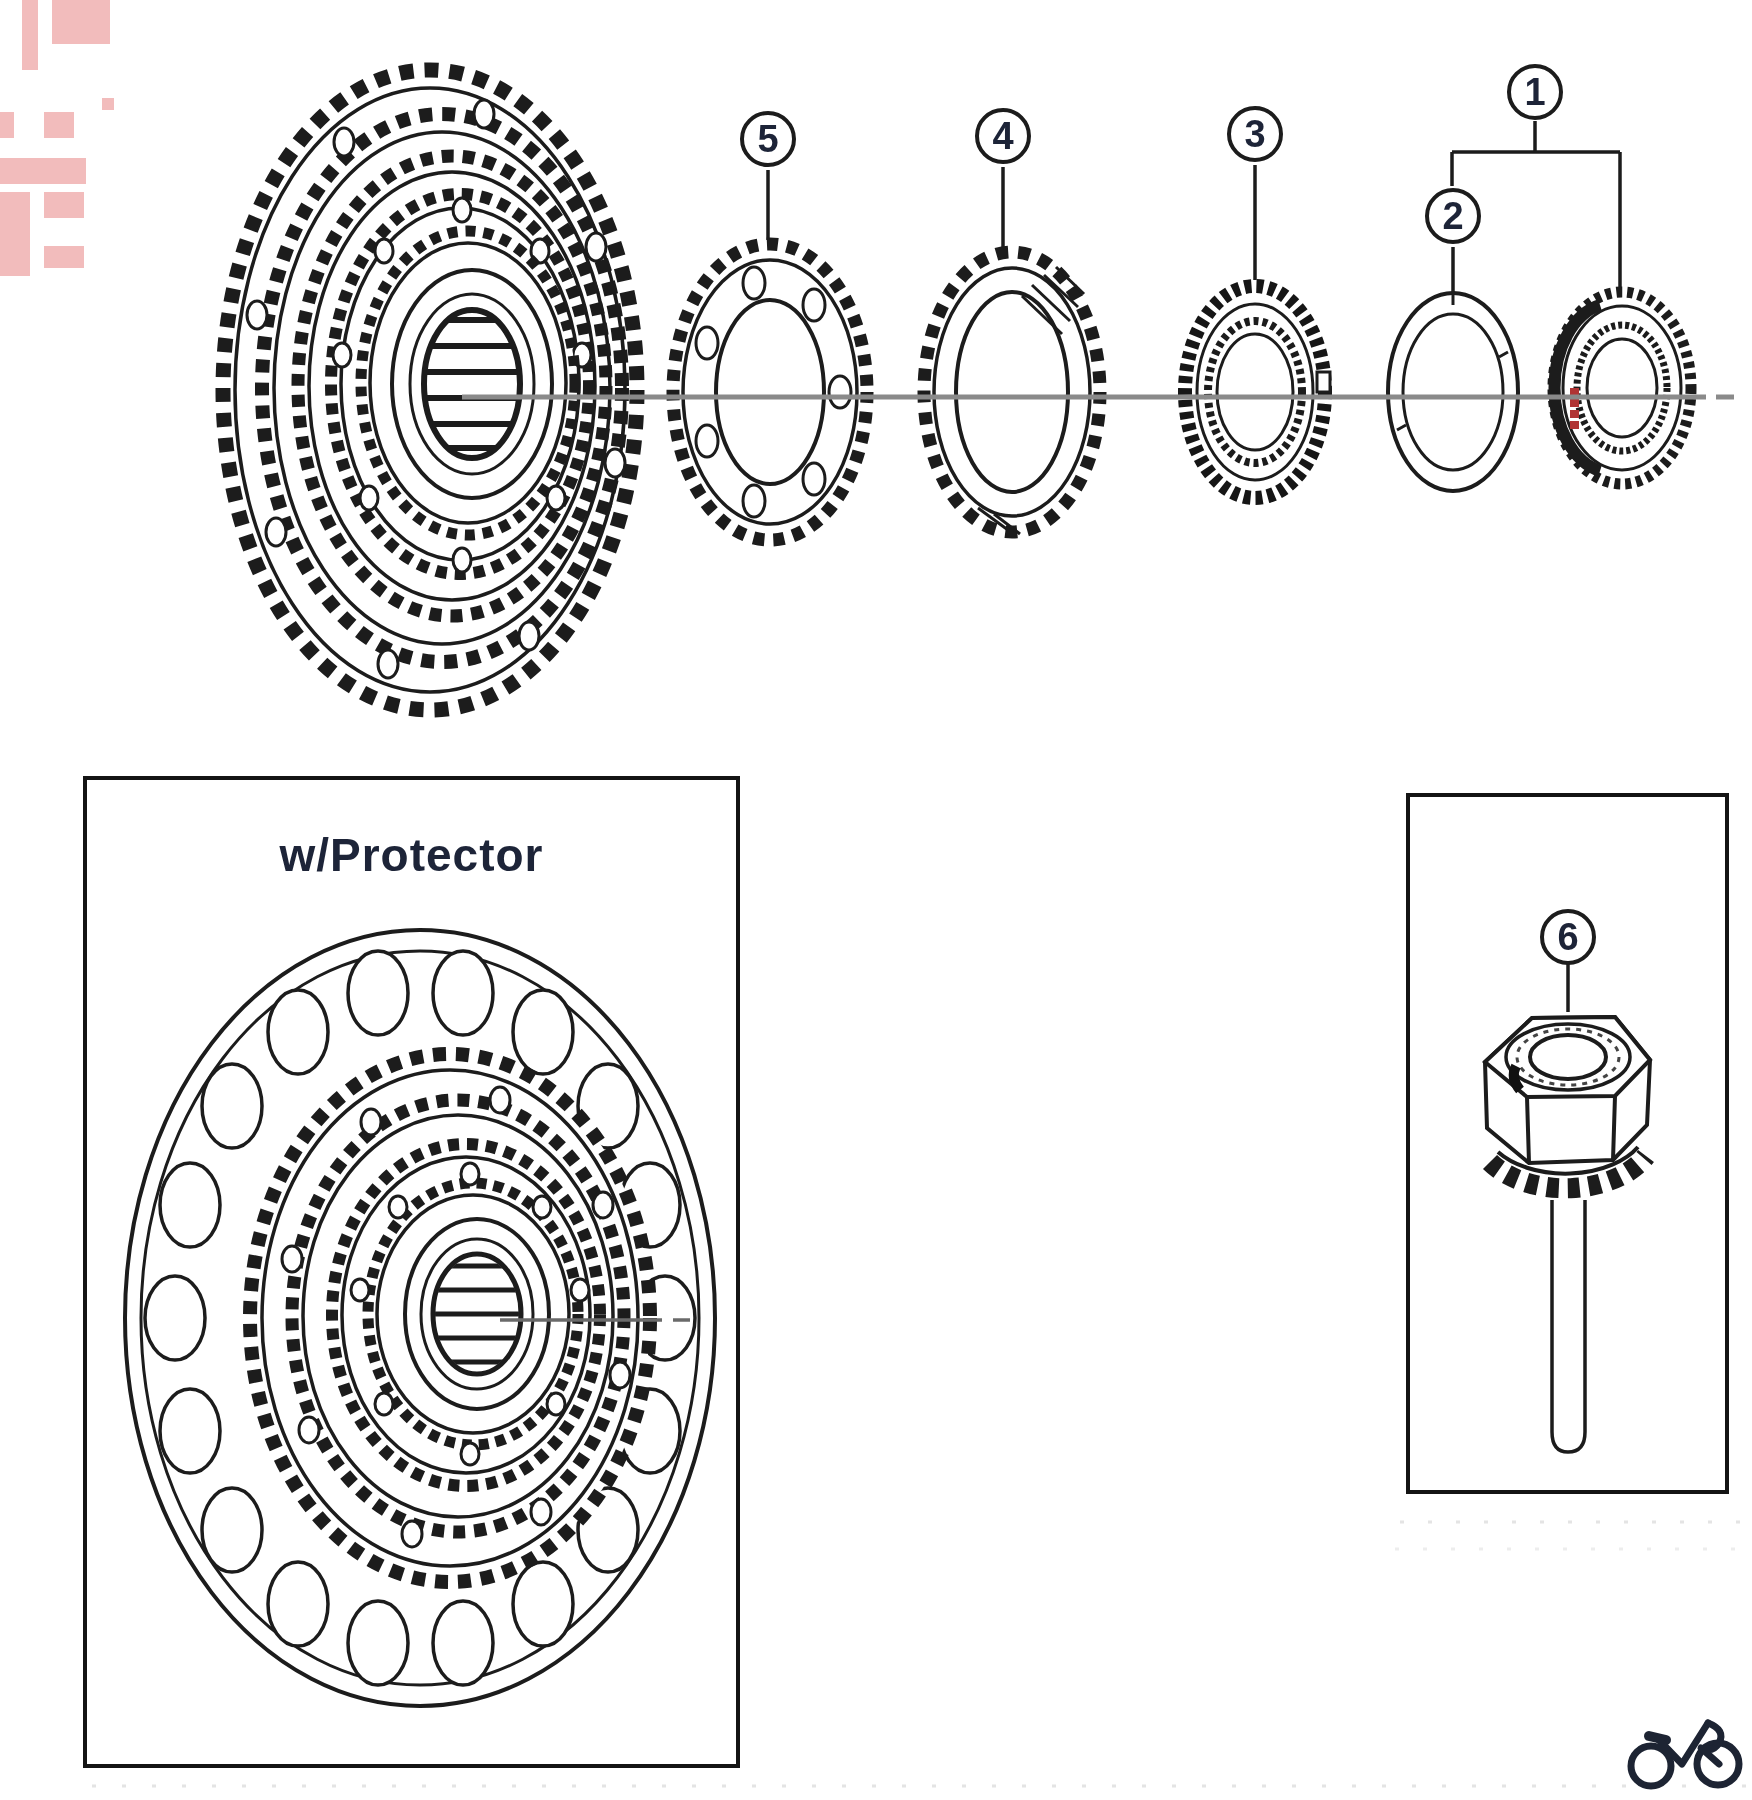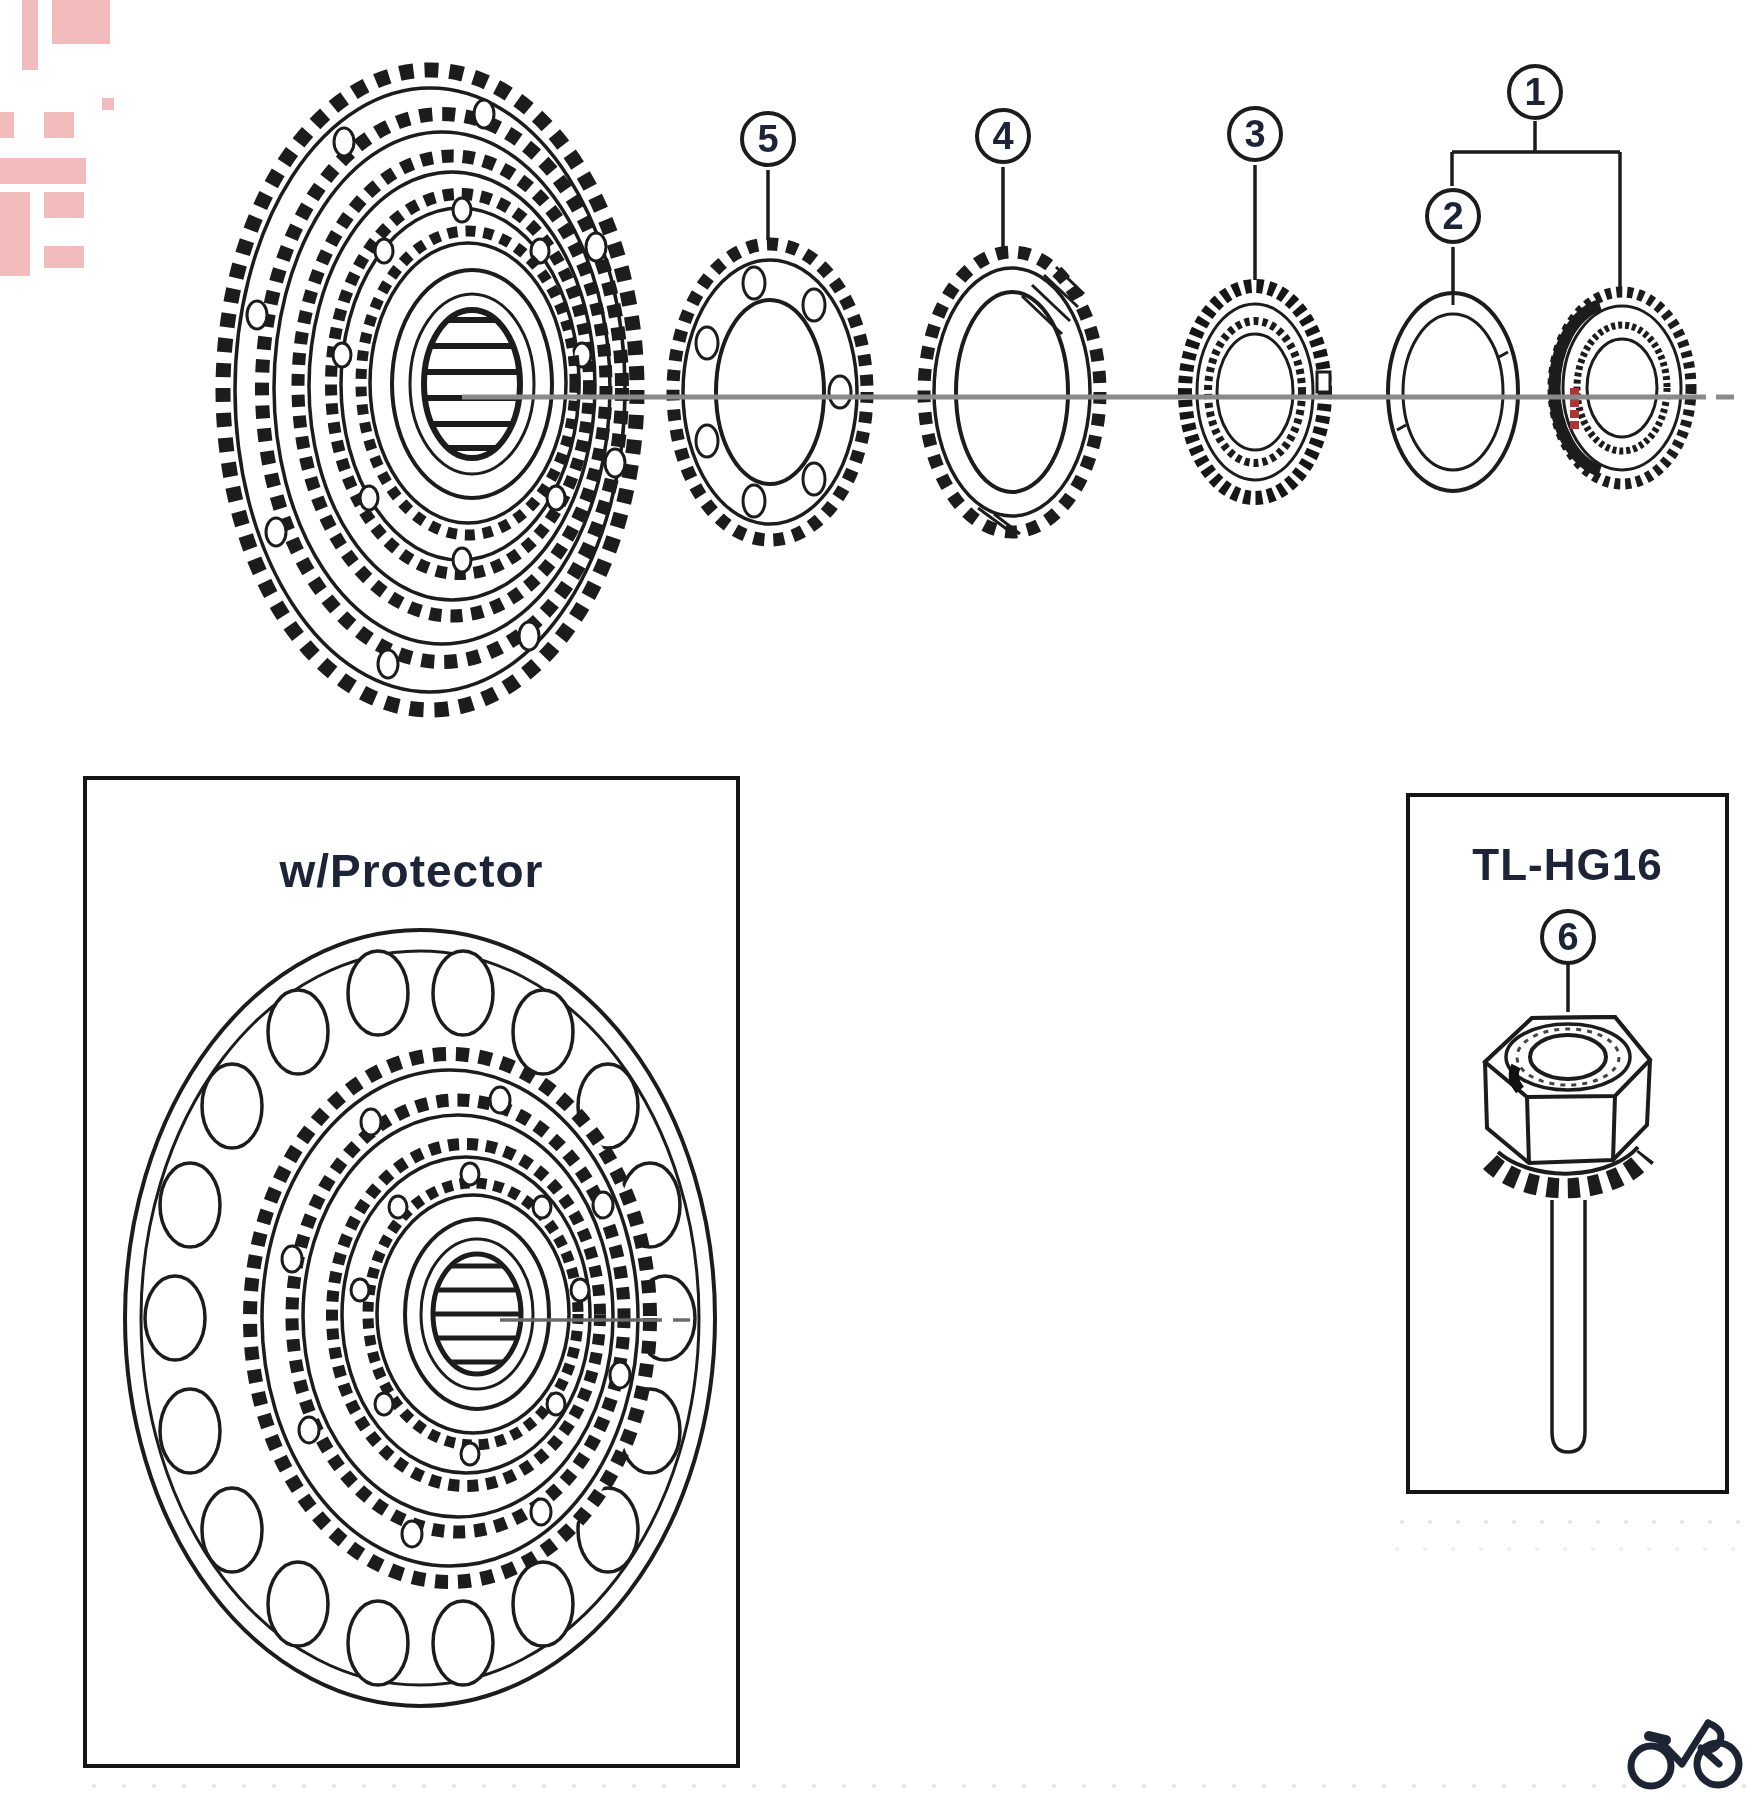--- a/index.html
+++ b/index.html
@@ -3,21 +3,21 @@
 <meta charset="utf-8">
 <style>
   html,body{margin:0;padding:0;background:#ffffff;}
   #stage{position:relative;width:1752px;height:1800px;background:#ffffff;overflow:hidden;
          font-family:"Liberation Sans", sans-serif;}
   #artwork{position:absolute;left:0;top:0;}
   .callout{position:absolute;width:56px;height:56px;box-sizing:border-box;
            border:4px solid #1c1c1c;border-radius:50%;background:#ffffff;
            display:flex;align-items:center;justify-content:center;
            font-weight:bold;font-size:38px;color:#1d2438;z-index:5;}
-  .box-title{position:absolute;text-align:center;font-weight:bold;color:#1d2438;z-index:4;margin-top:16px;}
+  .box-title{position:absolute;text-align:center;font-weight:bold;color:#1d2438;z-index:4;}
   #title-protector{left:85px;top:828px;width:653px;font-size:46px;letter-spacing:1px;}
   #title-tool{left:1408px;top:824px;width:319px;font-size:44px;letter-spacing:1px;}
 </style>
 </head>
 <body>
 
 <div id="stage">
 
   <svg id="artwork" width="1752" height="1800" viewBox="0 0 1752 1800">
     <defs>
@@ -259,15 +259,14 @@
   </svg>
 
   <div class="callout" style="left:1507px;top:64px;">1</div>
   <div class="callout" style="left:1425px;top:188px;">2</div>
   <div class="callout" style="left:1227px;top:106px;">3</div>
   <div class="callout" style="left:975px;top:108px;">4</div>
   <div class="callout" style="left:740px;top:111px;">5</div>
   <div class="callout" style="left:1540px;top:909px;">6</div>
 
   <div class="box-title" id="title-protector">w/Protector</div>
-  <div class="box-title" id="title-tool">TL-HG16</div>
 
 </div>
 
 </body></html>

